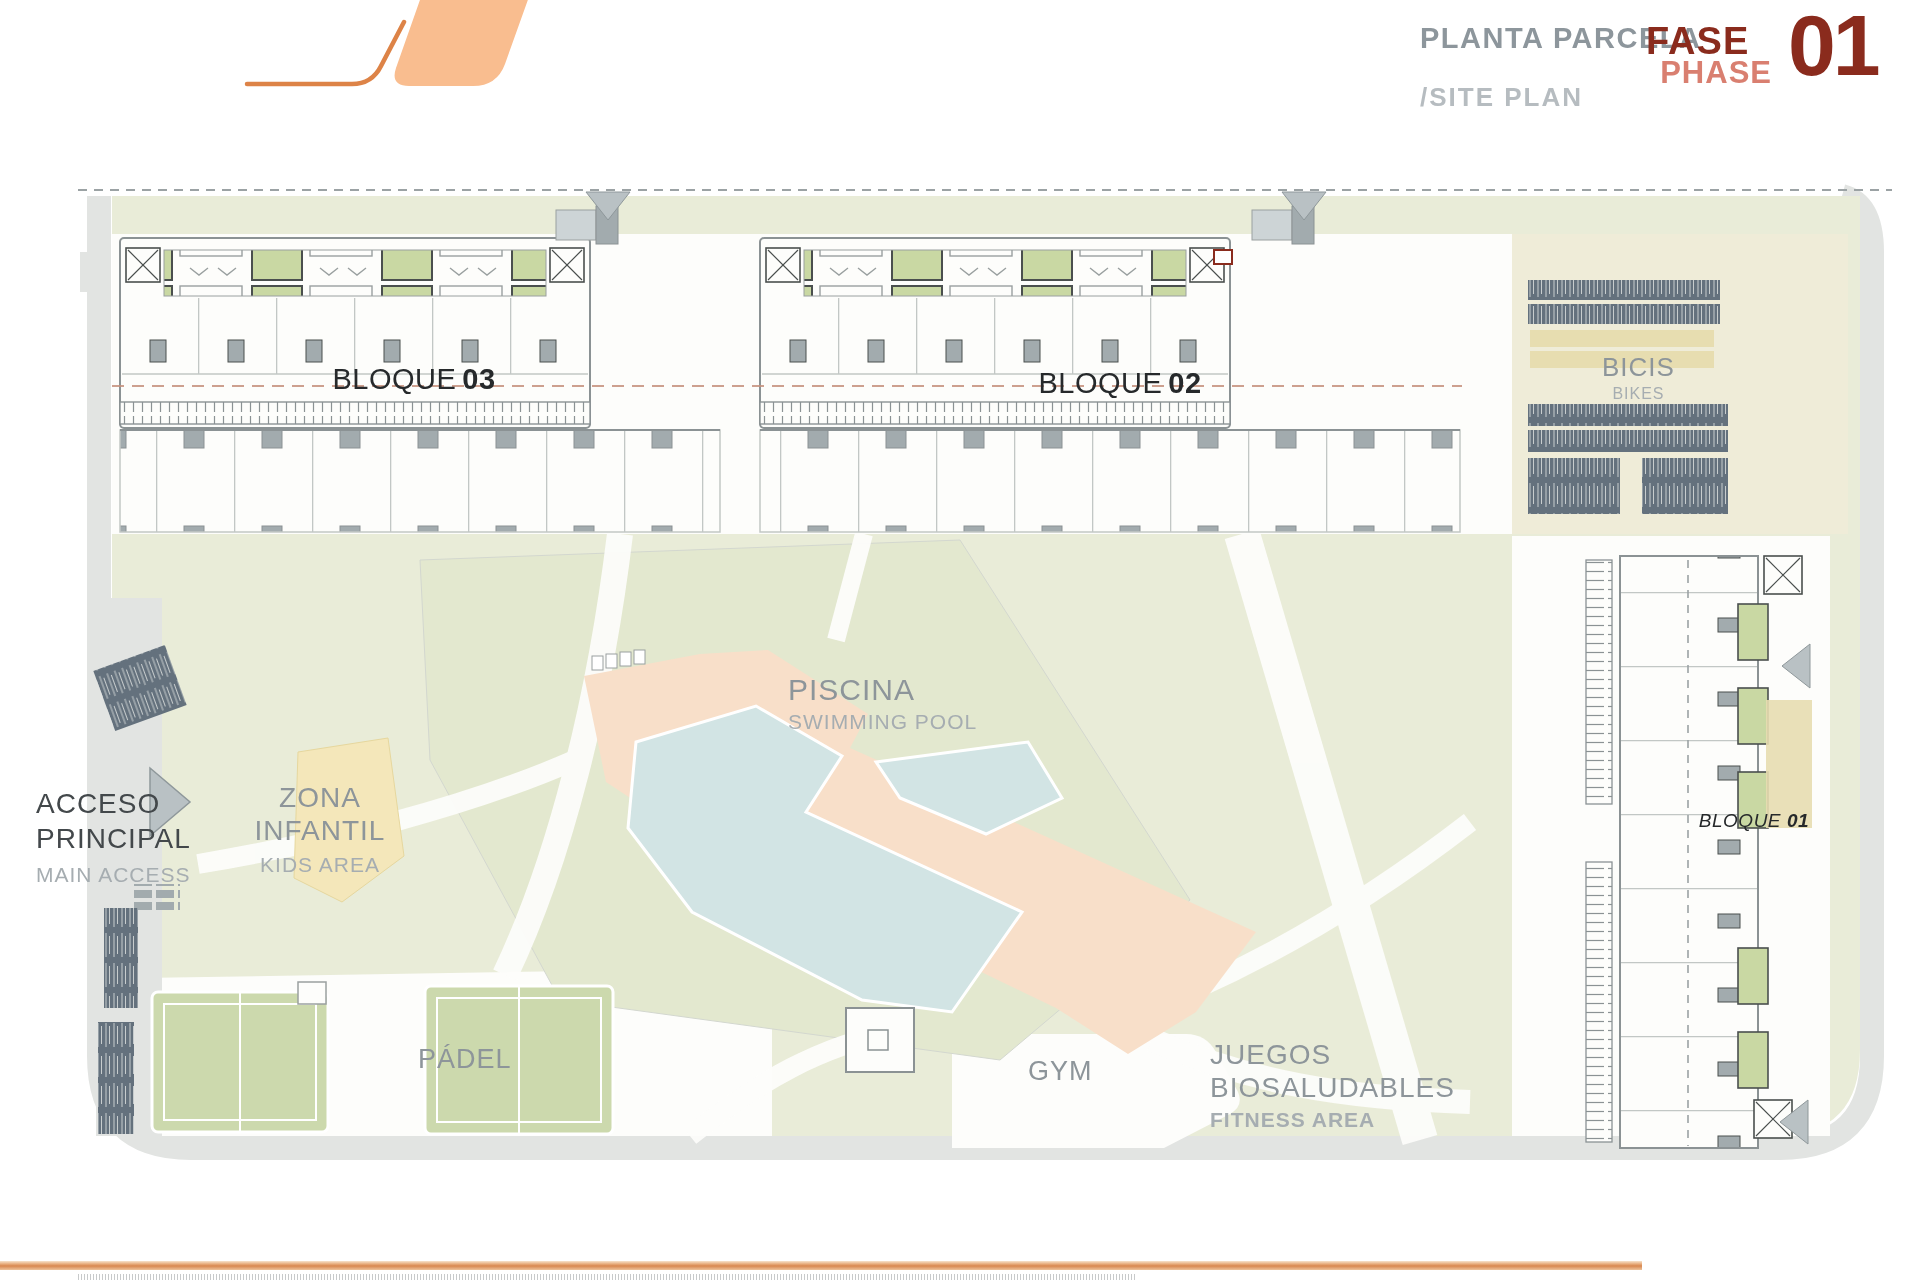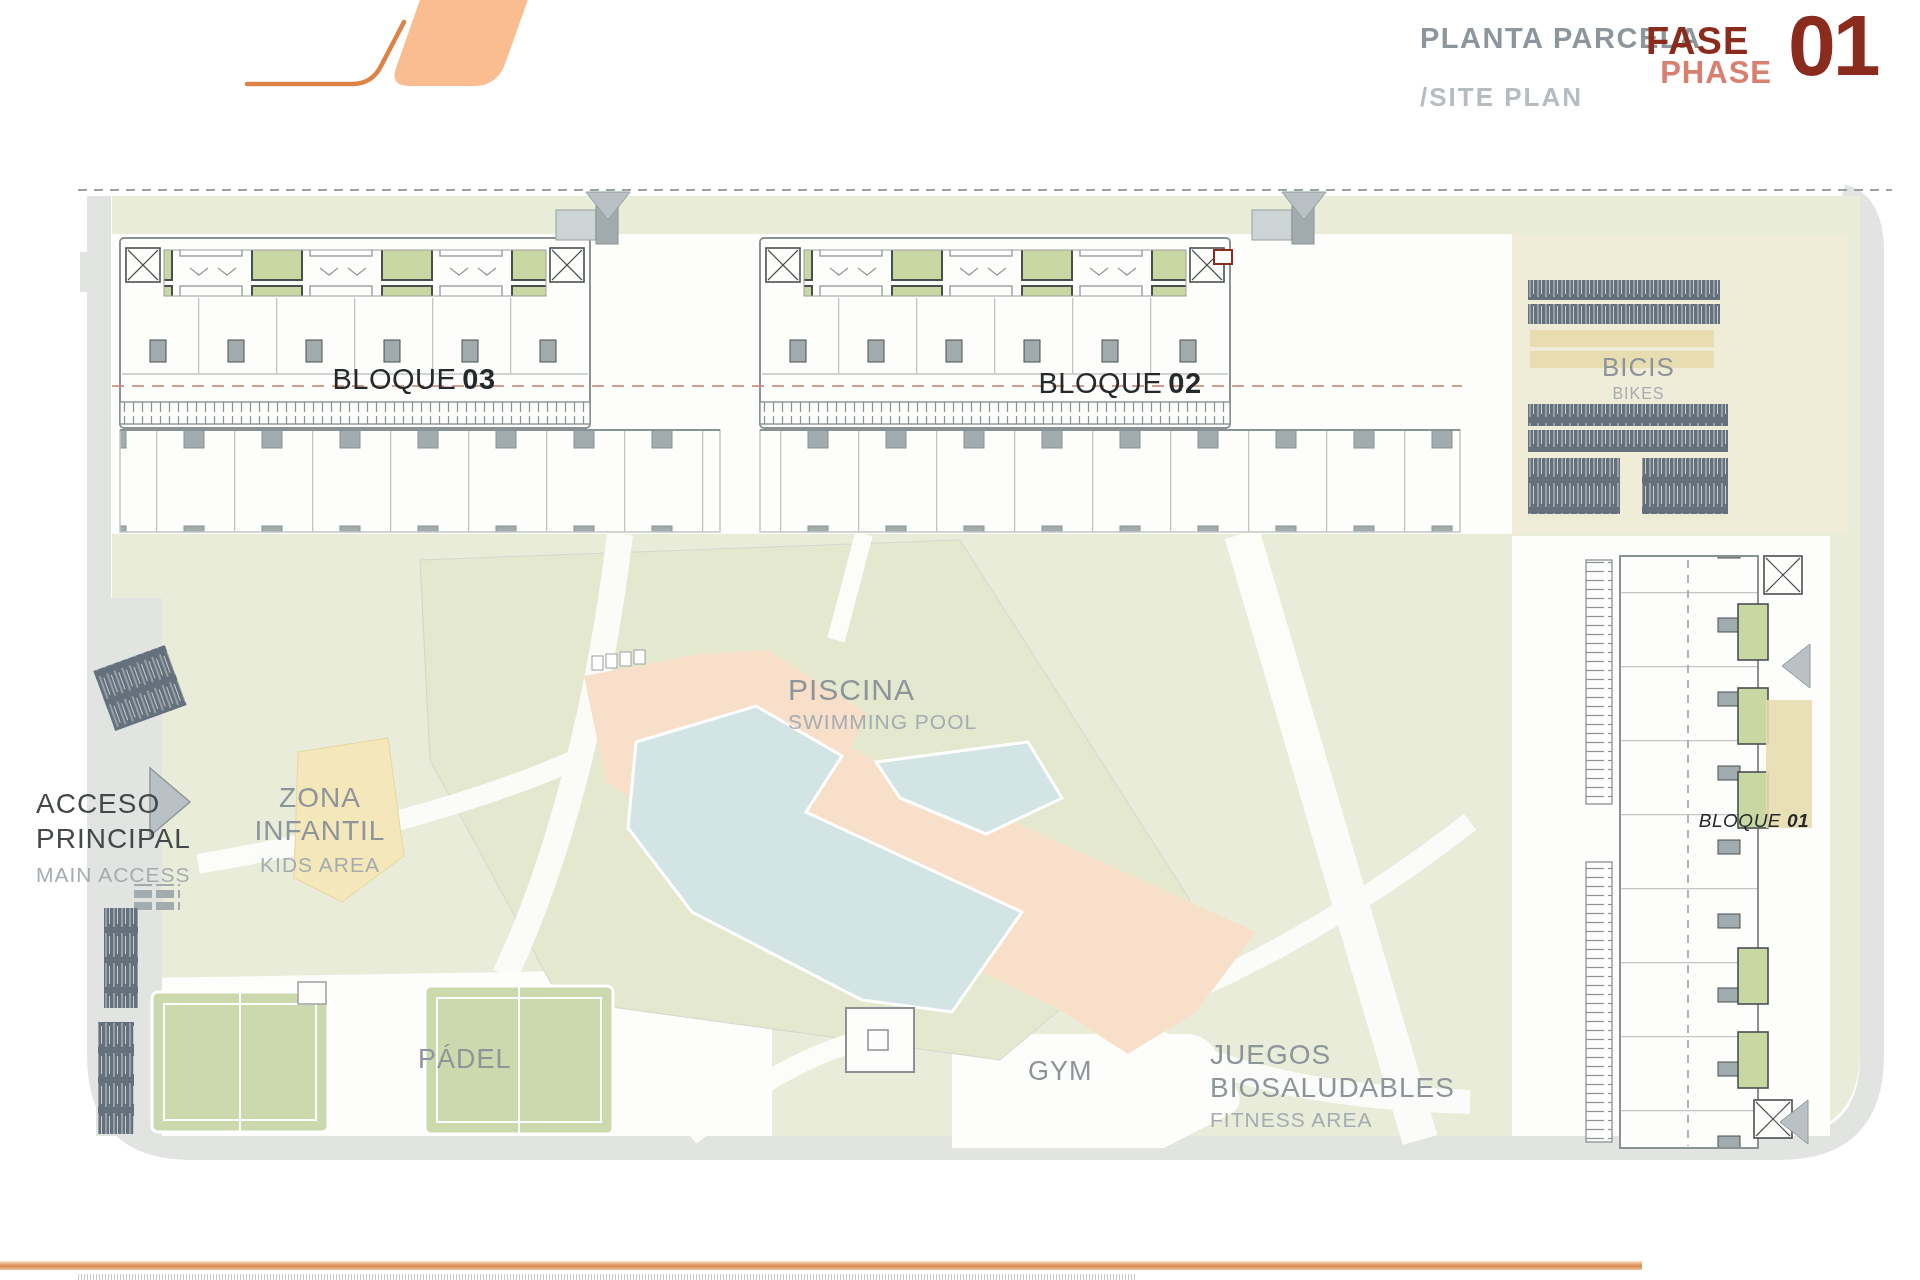--- a/index.html
+++ b/index.html
@@ -27,21 +27,21 @@
   .lbl-piscina .sub{font-size:21px;margin-top:3px;}
   .lbl-zona{left:240px;top:762px;width:160px;font-size:28px;margin-top:19px;}
   .lbl-zona .sub{font-size:21px;margin-top:6px;}
   .lbl-acceso{left:36px;top:786px;font-size:28px;color:var(--label_dark);line-height:1.25;}
   .lbl-acceso .sub{font-size:21px;margin-top:6px;color:var(--label_light);}
   .lbl-bicis{left:1570px;top:352px;font-size:26px;margin-left:32px;}
   .lbl-bicis .sub{font-size:16px;margin-top:2px;}
   .lbl-padel{left:418px;top:1044px;font-size:27px;}
   .lbl-gym{left:1028px;top:1056px;font-size:27px;}
   .lbl-juegos{left:1210px;top:1038px;font-size:28px;}
-  .lbl-juegos .sub{font-size:21px;margin-top:4px;}
+  .lbl-juegos .sub{font-size:21px;margin-top:4px;font-weight:bold;}
   .lbl-b03{left:298px;top:362px;width:232px;}
   .lbl-b02{left:1004px;top:366px;width:232px;}
   .lbl-b01{left:1644px;top:810px;width:220px;font-size:19px;font-style:italic;}
   
   .foot-rule{position:absolute;left:0;top:1261px;width:1642px;height:9px;
      background:linear-gradient(180deg,#f7e3cd 0%,#e9b183 30%,var(--footer_orange) 55%,#eec39b 100%);}
   .foot-micro{position:absolute;left:78px;top:1274px;width:1058px;height:6px;opacity:.55;
      background:repeating-linear-gradient(90deg,#9a9ea0 0 1px,transparent 1px 3px);}
 </style>
 </head>

